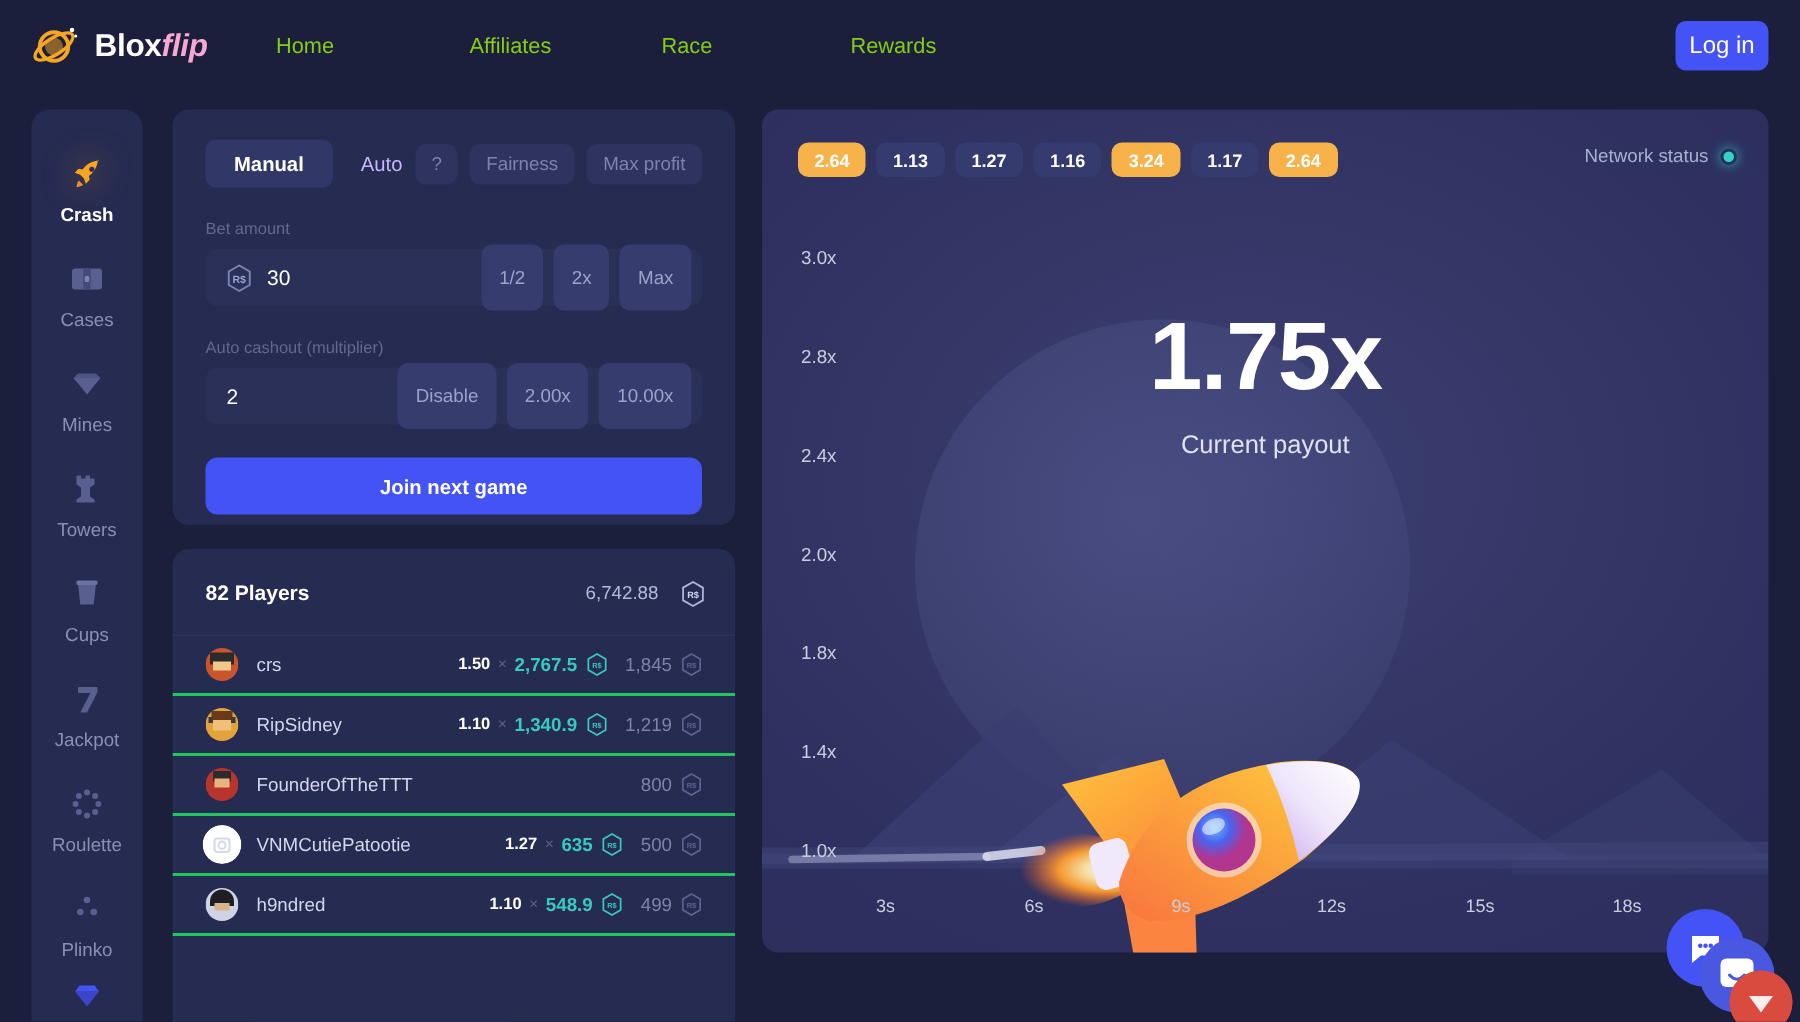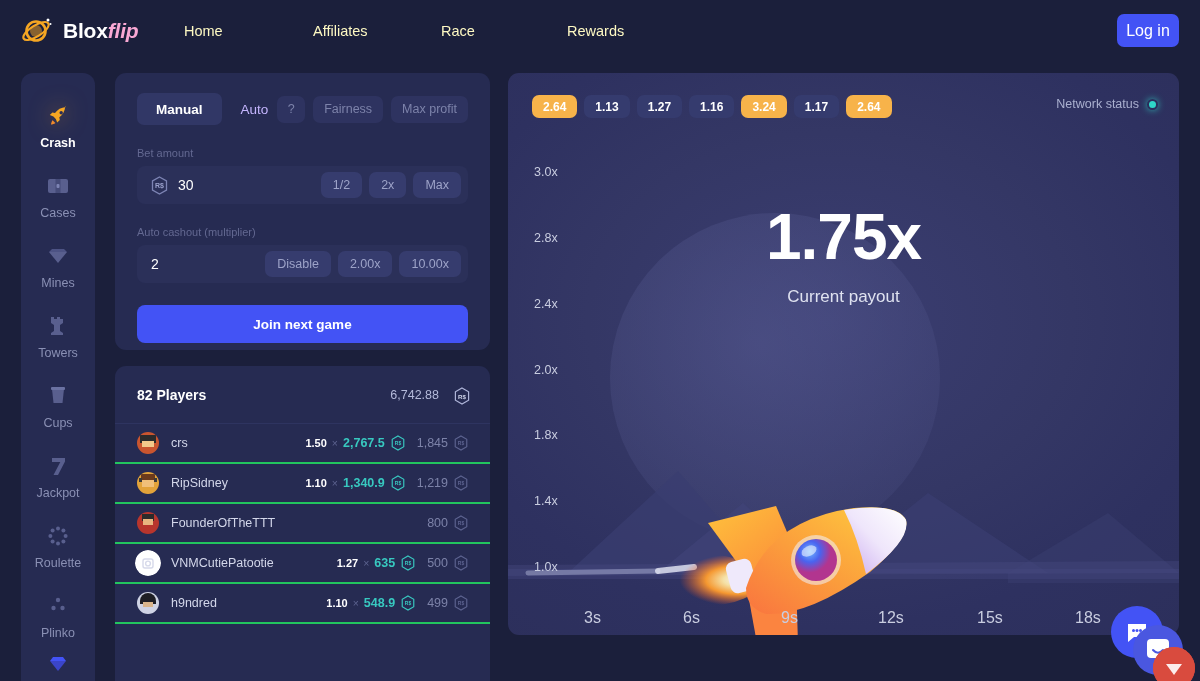--- a/index.html
+++ b/index.html
@@ -20,21 +20,21 @@
   .brand { display: flex; align-items: center; margin-left: 20px; width: 120px; }
   .brand-logo { width: 34px; height: 34px; position: relative; flex: none; }
   .brand-text {
     margin-left: 9px; font-size: 21px; font-weight: bold; color: #ffffff;
     letter-spacing: -0.2px; white-space: nowrap;
   }
   .brand-text .flip { color: #f9a8d4; font-style: italic; font-weight: bold; }
 
   .nav-links { display: flex; align-items: center; margin-left: 44px; }
   .nav-link {
-    color: #fef9c3; font-size: 14.5px; text-decoration: none;
+    color: #84cc16; font-size: 14.5px; text-decoration: none;
     padding: 6px 0; white-space: nowrap; cursor: pointer;
   }
   .nav-link.home { width: 129px; text-align: left; }
   .nav-link.aff  { width: 128px; text-align: left; }
   .nav-link.race { width: 126px; text-align: left; }
   .nav-link.rew  { width: 112px; text-align: left; }
   .nav-link.cc   { width: 150px; text-align: left; }
 
   .login-btn {
     position: absolute; right: 21px; top: 14px;
@@ -101,21 +101,21 @@
     height: 38px; background: #2b3059; border-radius: 8px;
     display: flex; align-items: center; padding: 0 7px 0 14px; position: relative;
   }
   .rbx-ico {
     width: 17px; height: 19px; flex: none; margin-right: 10px;
     display: flex; align-items: center; justify-content: center;
   }
   .input-val { font-size: 14px; color: #ffffff; flex: 1; }
   .chiprow { display: flex; gap: 7px; }
   .chip {
-    height: 26px; padding: 0 12px; border-radius: 7px; background: #363c6e;
+    height: 44px; padding: 0 12px; border-radius: 7px; background: #363c6e;
     color: #9da3c8; font-size: 12.5px; border: none; cursor: pointer;
     display: flex; align-items: center; font-family: "Liberation Sans", sans-serif;
   }
   .join-btn {
     margin-top: 22px; width: 331px; height: 38px; border-radius: 8px;
     background: #4353f5; color: #fff; font-size: 13.5px; font-weight: bold;
     border: none; cursor: pointer; font-family: "Liberation Sans", sans-serif;
   }
 
   .players-panel {
@@ -180,21 +180,21 @@
   .payout {
     position: absolute; left: 0; right: 0; top: 132px; text-align: center; z-index: 3;
   }
   .payout-val {
     font-size: 64px; font-weight: bold; color: #ffffff; line-height: 1; letter-spacing: -1px;
   }
   .payout-label { font-size: 17px; color: #dfe2f0; margin-top: 18px; }
   .yaxis { position: absolute; left: 26px; top: 0; width: 60px; height: 100%; z-index: 3; }
   .ytick { position: absolute; font-size: 12.5px; color: #c9cde0; }
   .xaxis { position: absolute; left: 0; bottom: 22px; width: 100%; height: 16px; z-index: 3; }
-  .xtick { position: absolute; font-size: 16px; color: #c9cde0; margin-top: 12px; }
+  .xtick { position: absolute; font-size: 12px; color: #c9cde0; }
 
   
   .fab { position: absolute; border-radius: 50%; cursor: pointer; }
   .fab-chat {
     right: 37px; bottom: 23px; width: 52px; height: 52px;
     background: #4353f5;
     display: flex; align-items: center; justify-content: center;
   }
   .fab-msg {
     right: 17px; bottom: 6px; width: 50px; height: 50px;

